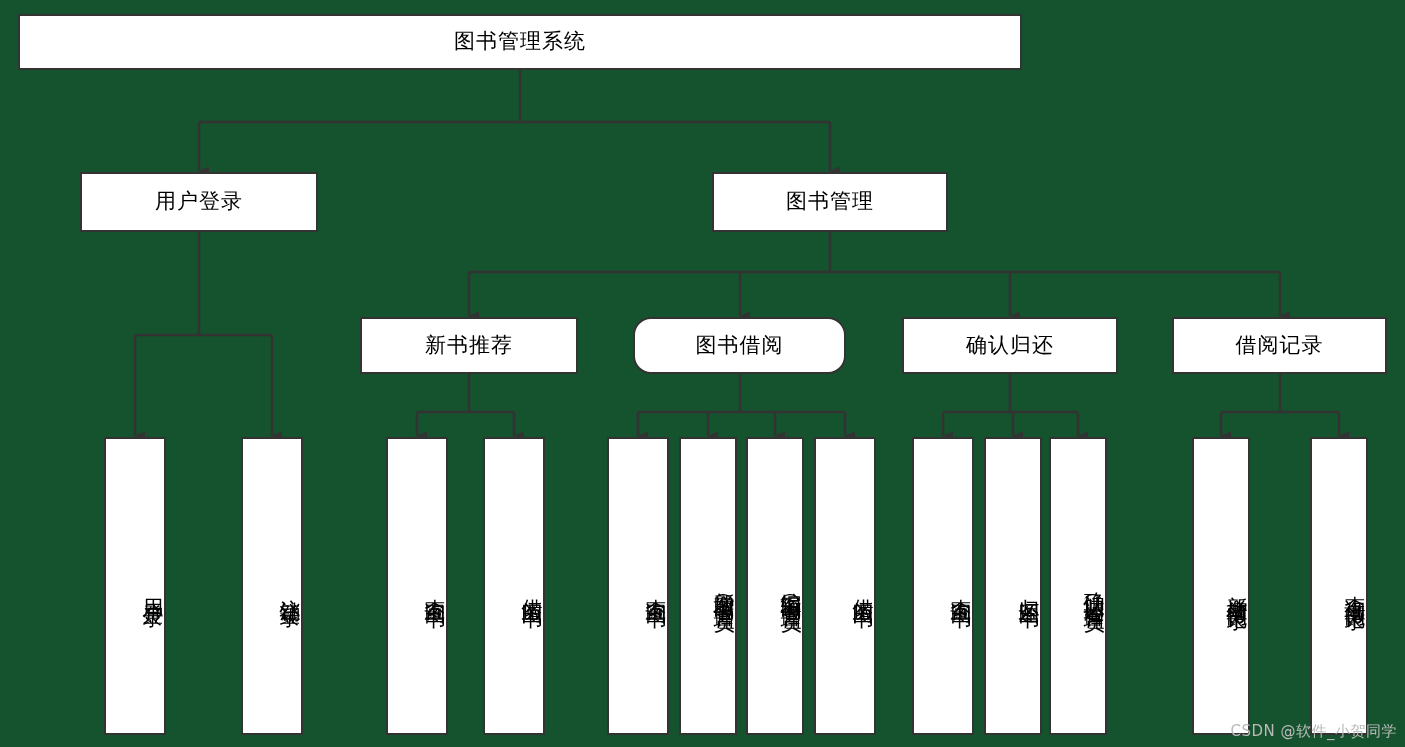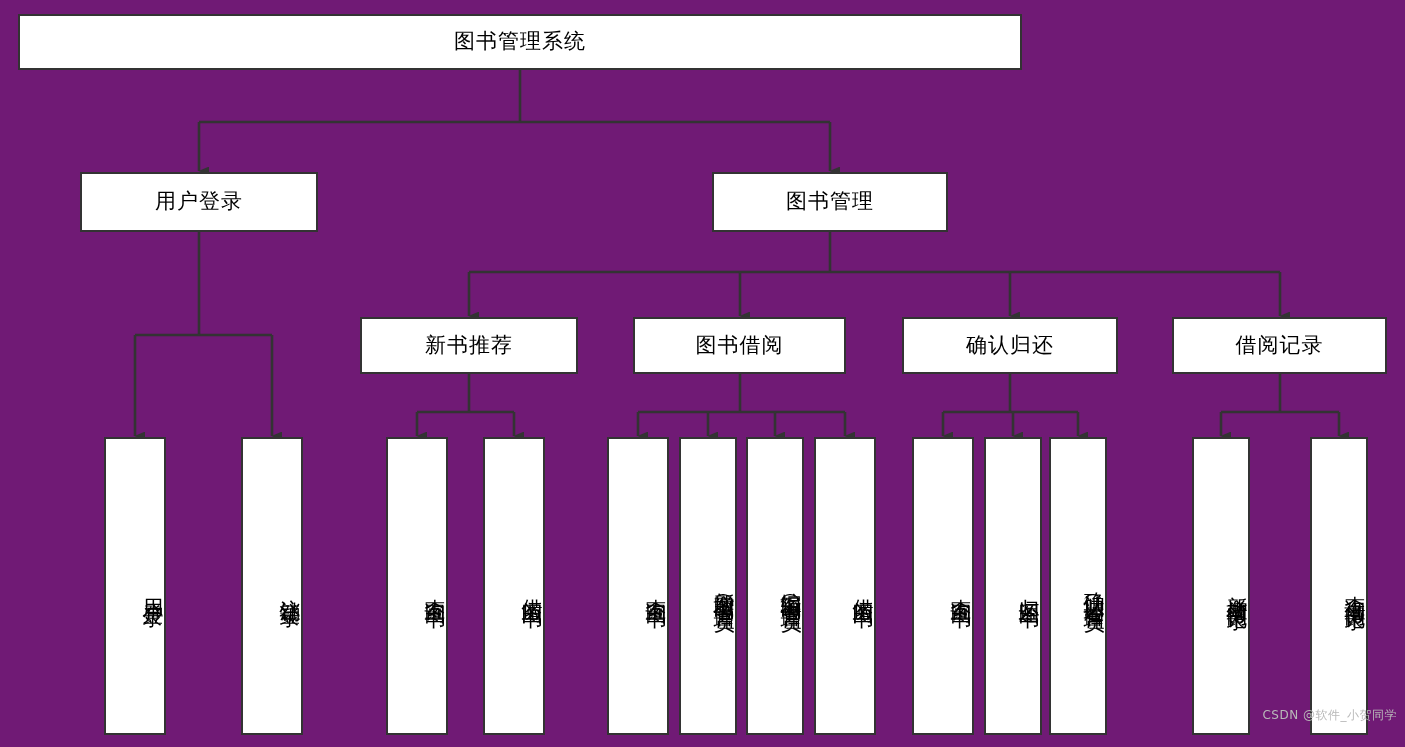--- a/index.html
+++ b/index.html
@@ -8,21 +8,21 @@
     padding: 0;
     background: #ffffff;
   }
   body {
     font-family: "DejaVu Sans", "Liberation Sans", sans-serif;
   }
   #diagram-root {
     position: relative;
     width: 1405px;
     height: 747px;
-    background: #701a75;
+    background: #14532d;
     overflow: hidden;
   }
   #diagram-svg {
     position: absolute;
     left: 0;
     top: 0;
     width: 1405px;
     height: 747px;
   }
   .node {
@@ -54,22 +54,22 @@
   .node-label {
     display: block;
     white-space: pre;
   }
   .node.vertical .node-label {
     white-space: normal;
   }
   #watermark {
     position: absolute;
     right: 8px;
-    bottom: 23px;
-    font-size: 12px;
+    bottom: 6px;
+    font-size: 15px;
     color: #b9b9b9;
     letter-spacing: 0.5px;
     z-index: 5;
     user-select: none;
   }
 </style>
 </head>
 <body>
 
 <div id="diagram-root">
@@ -124,21 +124,21 @@
   <div class="node horizontal" style="left: 80px; top: 172px; width: 238px; height: 60px;">
     <span class="node-label">用户登录</span>
   </div>
   <div class="node horizontal" style="left: 360px; top: 317px; width: 218px; height: 57px;">
     <span class="node-label">新书推荐</span>
   </div>
 
   <div class="node horizontal" style="left: 712px; top: 172px; width: 236px; height: 60px;">
     <span class="node-label">图书管理</span>
   </div>
-  <div class="node horizontal" style="left: 633px; top: 317px; width: 213px; height: 57px;">
+  <div class="node horizontal" style="left: 633px; top: 317px; width: 213px; height: 57px; border-radius: 18px;">
     <span class="node-label">图书借阅</span>
   </div>
   <div class="node horizontal" style="left: 902px; top: 317px; width: 216px; height: 57px;">
     <span class="node-label">确认归还</span>
   </div>
   <div class="node horizontal" style="left: 1172px; top: 317px; width: 215px; height: 57px; align-items: center;">
     <span class="node-label">借阅记录</span>
   </div>
 
   <div class="node vertical" style="left: 104px; top: 437px; width: 62px; height: 298px;">

